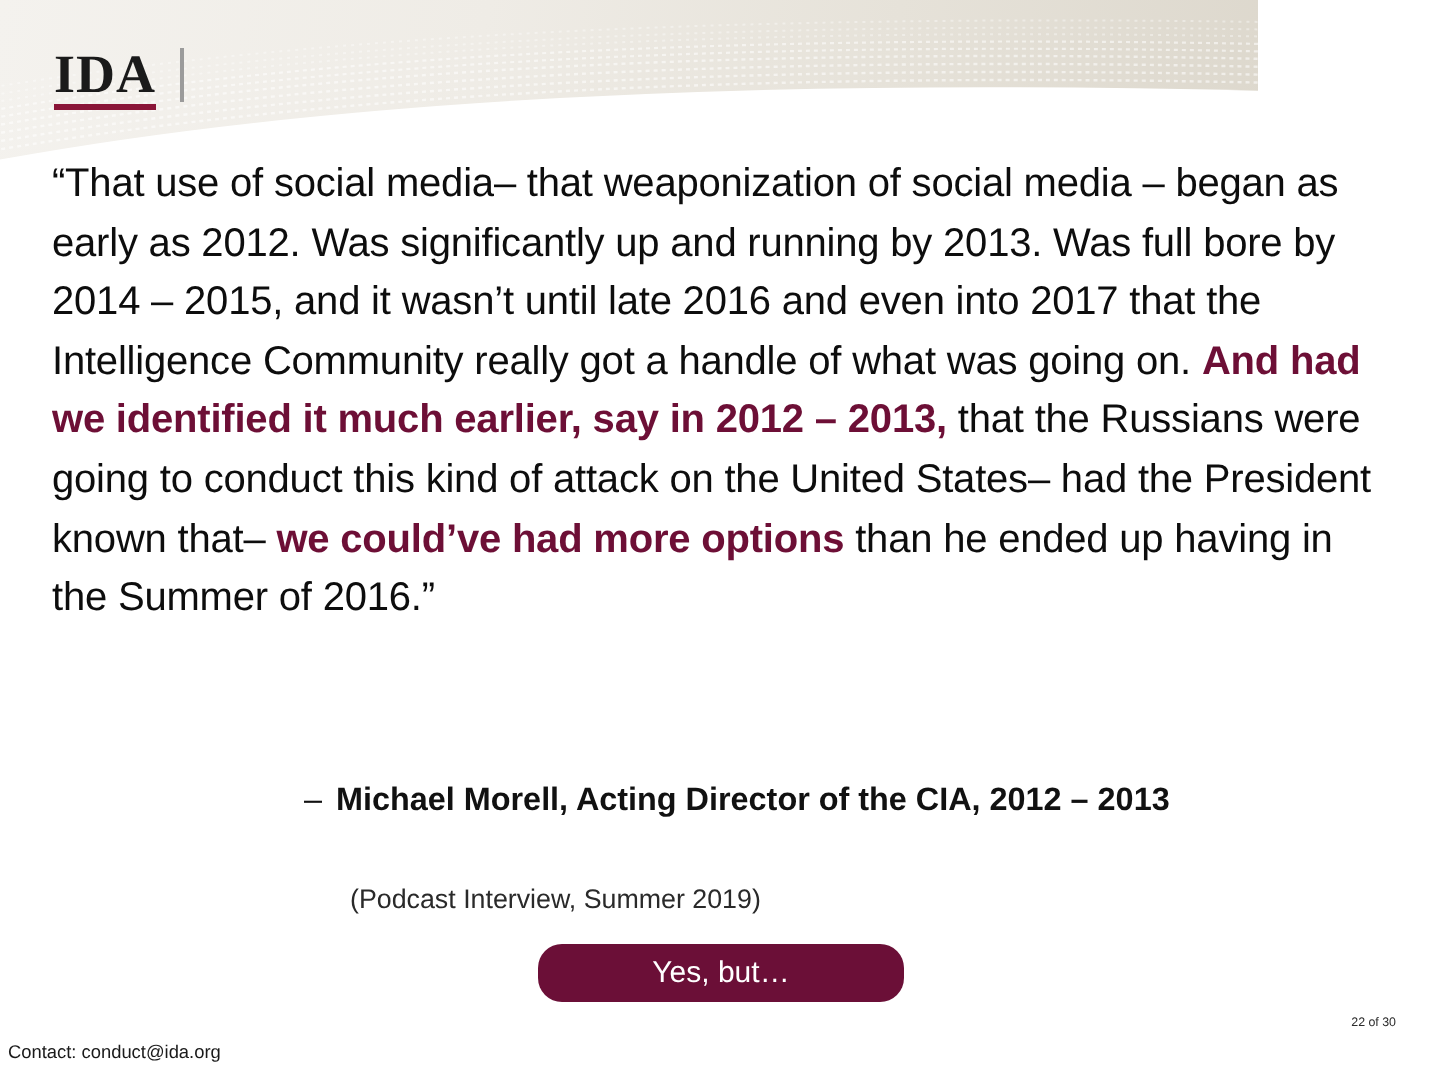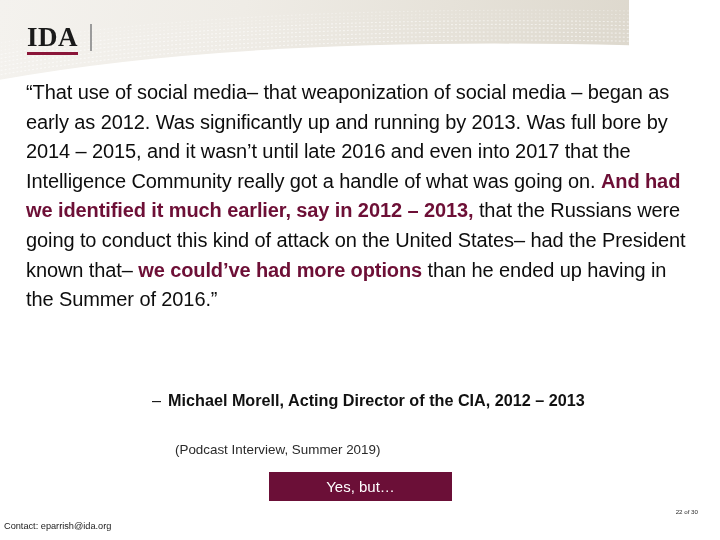--- a/index.html
+++ b/index.html
@@ -126,20 +126,21 @@
   #callout-button {
     position: absolute;
     left: 269px;
     top: 472px;
     width: 183px;
     height: 29px;
     background: #6b0f37;
     display: flex;
     align-items: center;
     justify-content: center;
+    border-radius: 12px;
   }
   #callout-button-label {
     font-family: "Liberation Sans", sans-serif;
     font-size: 15px;
     color: #ffffff;
     line-height: 15px;
   }
 
   
   #footer-contact {
@@ -215,16 +216,16 @@
   <div id="attribution">
     <span id="attribution-dash">–</span><span>Michael Morell, Acting Director of the CIA, 2012 – 2013</span>
   </div>
 
   <div id="source-note">(Podcast Interview, Summer 2019)</div>
 
   <div id="callout-button">
     <span id="callout-button-label">Yes, but…</span>
   </div>
 
-  <div id="footer-contact">Contact: eparrish@ida.org</div>
+  <div id="footer-contact">Contact: conduct@ida.org</div>
   <div id="footer-pagenum">22 of 30</div>
 
 </div>
 
 </body></html>

